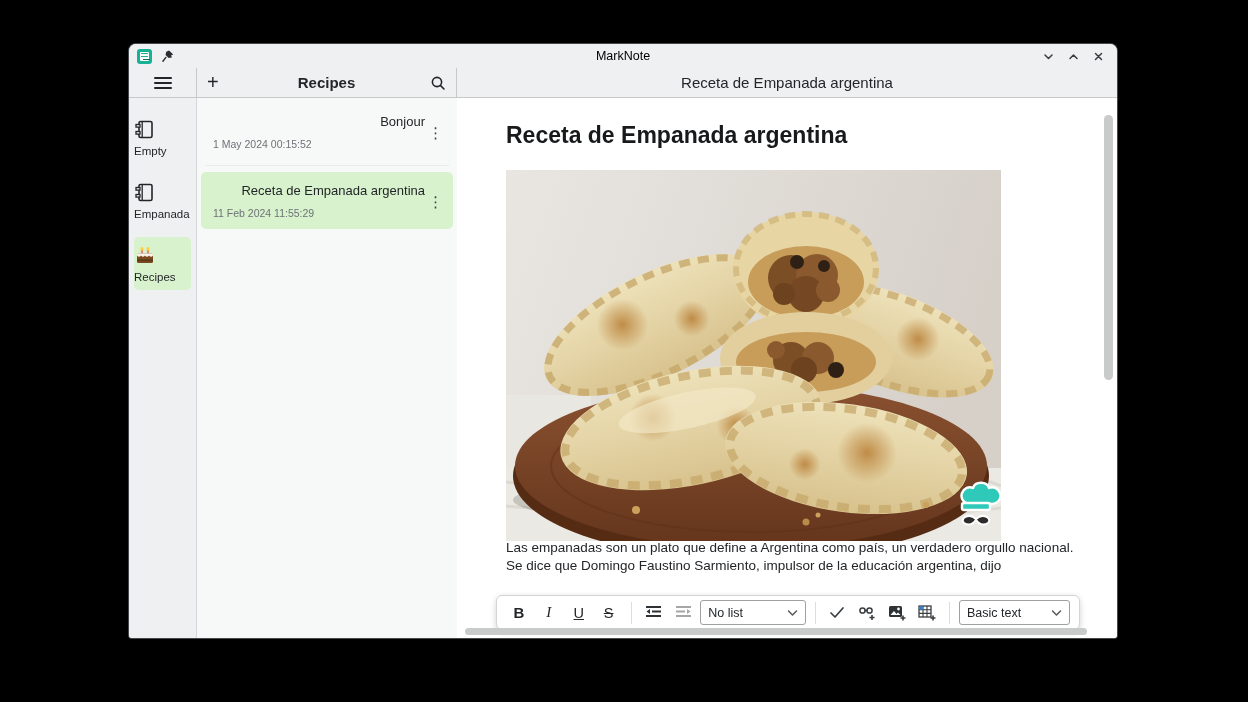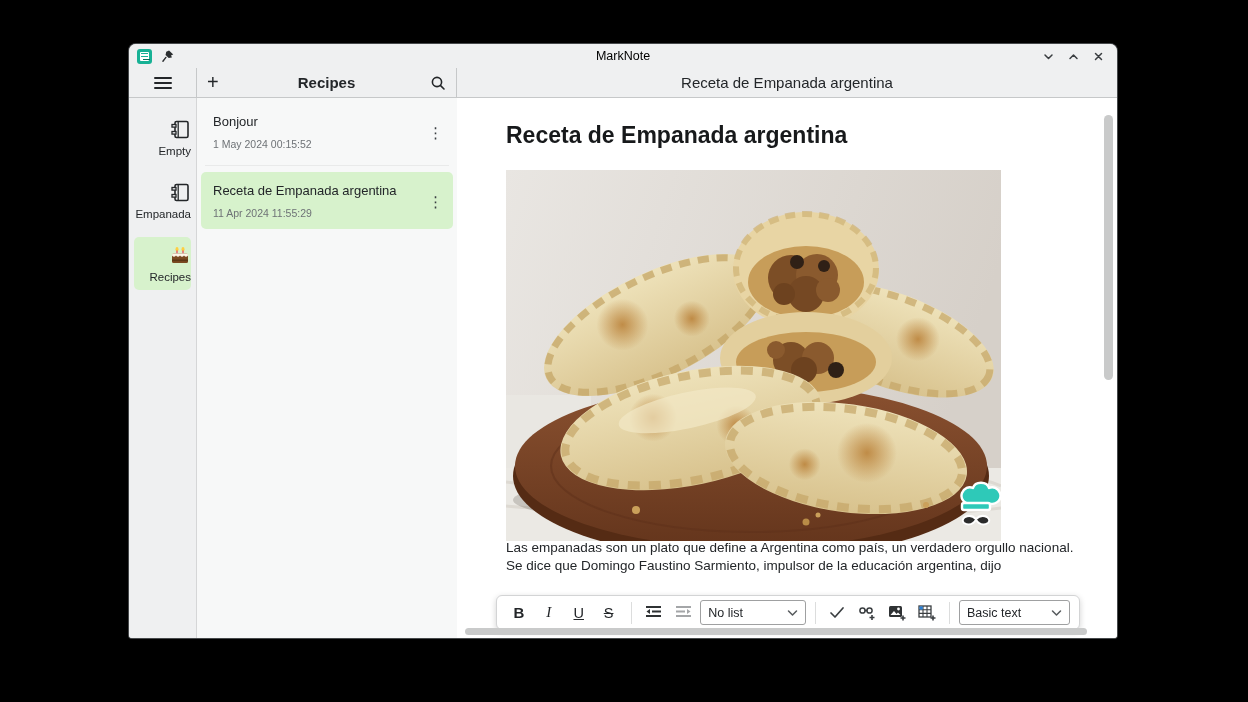--- a/index.html
+++ b/index.html
@@ -29,28 +29,28 @@
   .hr-list { width:260px; flex:0 0 260px; display:flex; align-items:center; border-right:1px solid #c6c8c9; padding:0 10px; position:relative; }
   .hr-list .addbtn { font-size:20px; font-weight:300; color:#232629; width:24px; text-align:left; }
   .hr-list .listtitle { position:absolute; left:0; right:0; text-align:center; font-size:15px; font-weight:600; color:#232629; }
   .hr-list .searchbtn { margin-left:auto; z-index:2; display:flex; }
   .hr-main { flex:1; display:flex; align-items:center; justify-content:center; font-size:15px; color:#232629; }
 
   
   .bodyrow { flex:1; display:flex; min-height:0; }
 
   .sidebar { width:68px; flex:0 0 68px; background:#eff0f1; border-right:1px solid #d5d6d7; padding-top:13px; }
-  .sb-item { margin:0 5px 10px; padding:8px 0 7px; display:flex; flex-direction:column; align-items:flex-end; gap:5px; border-radius:5px; cursor:default; }
+  .sb-item { margin:0 5px 10px; padding:8px 0 7px; display:flex; flex-direction:column; align-items:flex-start; gap:5px; border-radius:5px; cursor:default; }
   .sb-item.selected { background:#d7f2cc; }
   .sb-item .sb-label { font-size:11.5px; color:#232629; }
 
   .notelist { width:260px; flex:0 0 260px; background:#f7f8f8; padding-top:5px; }
   .note-card { margin:0 4px; padding:11px 12px 10px; position:relative; border-radius:5px; cursor:default; }
   .note-card.selected { background:#d7f2cc; }
-  .note-card .n-title { font-size:13px; color:#232629; margin-bottom:9px; padding-right:16px; white-space:nowrap; overflow:hidden; }
+  .note-card .n-title { font-size:13px; color:#232629; margin-bottom:9px; padding-right:16px; white-space:nowrap; overflow:hidden;text-align:right; }
   .note-card .n-date { font-size:10.5px; color:#6e7276; }
   .note-card .more { position:absolute; right:10px; top:50%; transform:translateY(-50%); font-size:15px; letter-spacing:0; color:#3a3e41; line-height:1; }
   .note-sep { height:1px; background:#e9eaea; margin:5px 8px 6px; }
 
   .main { flex:1; background:#ffffff; position:relative; overflow:hidden; }
   .doc-h1 { position:absolute; left:49px; top:24px; font-size:23px; font-weight:700; color:#17191b; }
   .doc-img { position:absolute; left:49px; top:72px; width:495px; height:371px; }
   .doc-p { position:absolute; left:49px; top:441px; width:582px; font-size:13.5px; line-height:18px; color:#232629; }
 
   
@@ -164,21 +164,21 @@
 
     <div class="notelist">
       <div class="note-card">
         <div class="n-title">Bonjour</div>
         <div class="n-date">1 May 2024 00:15:52</div>
         <span class="more">⋮</span>
       </div>
       <div class="note-sep"></div>
       <div class="note-card selected">
         <div class="n-title">Receta de Empanada argentina</div>
-        <div class="n-date">11 Apr 2024 11:55:29</div>
+        <div class="n-date">11 Feb 2024 11:55:29</div>
         <span class="more">⋮</span>
       </div>
     </div>
 
     <div class="main">
       <h1 class="doc-h1">Receta de Empanada argentina</h1>
 
       <div class="doc-img">
         <svg width="495" height="371" viewBox="0 0 495 371">
           <defs>

